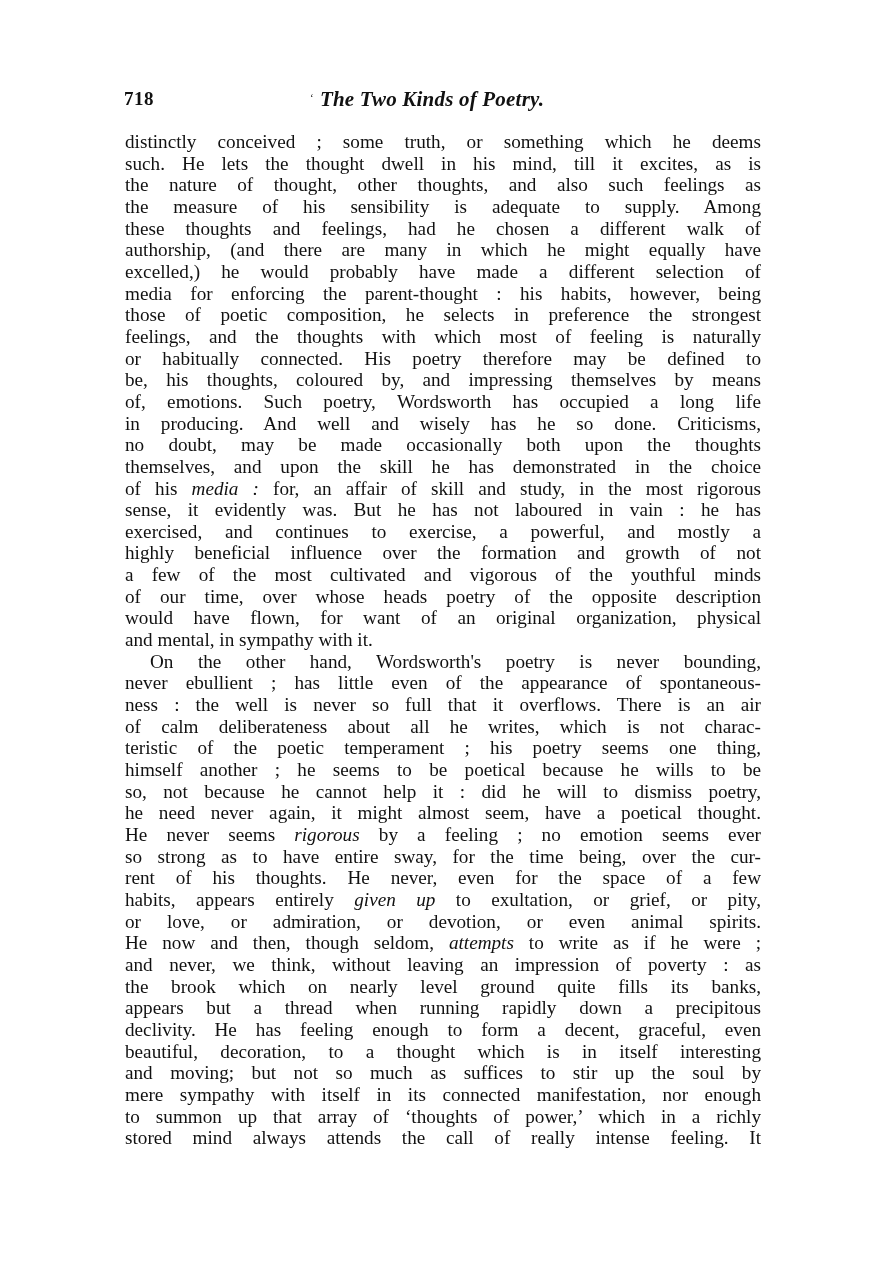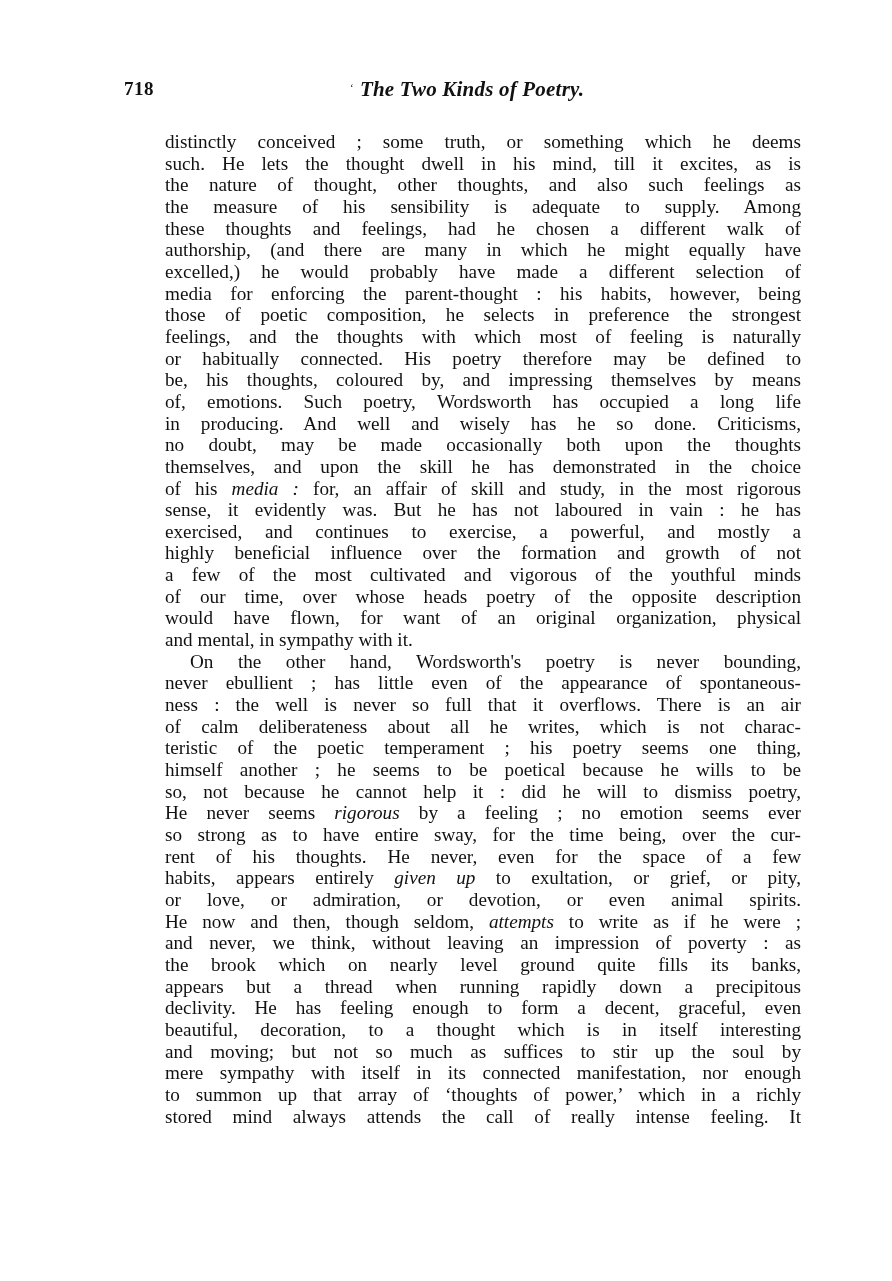--- a/index.html
+++ b/index.html
@@ -18,21 +18,21 @@
   .page {
     position: absolute;
     left: 0; top: 0;
     width: 892px;
     height: 1281px;
     background: #ffffff;
   }
   .running-head {
     position: absolute;
     left: 124px;
-    top: 78px;
+    top: 88px;
     width: 638px;
     height: 24px;
     text-align: center;
   }
   .page-number {
     position: absolute;
     left: 0;
     top: 0;
     font-size: 19px;
     font-weight: bold;
@@ -41,39 +41,37 @@
   }
   .running-title {
     position: absolute;
     left: 186px;
     top: 0;
     font-size: 21px;
     font-weight: bold;
     font-style: italic;
     line-height: 22px;
     letter-spacing: 0.2px;
-    margin-left: 40px;
   }
   .running-title .tick {
     font-size: 11px;
     font-style: normal;
     font-weight: normal;
     vertical-align: top;
     margin-right: 6px;
     position: relative;
     top: -2px;
   }
   .body-text {
     position: absolute;
     left: 125px;
     top: 131px;
     width: 636px;
     font-size: 19.2px;
     line-height: 21.66px;
-    margin-left: 40px;
   }
   .line {
     display: block;
     white-space: nowrap;
     text-align: justify;
     text-align-last: justify;
     height: 21.66px;
     overflow: visible;
   }
   .line.last {
@@ -194,20 +192,23 @@
         <span class="line">
           <span class="line-inner"><span>teristic of the poetic temperament ; his poetry seems one thing,</span></span>
         </span>
         <span class="line">
           <span class="line-inner"><span>himself another ; he seems to be poetical because he wills to be</span></span>
         </span>
         <span class="line">
           <span class="line-inner"><span>so, not because he cannot help it : did he will to dismiss poetry,</span></span>
         </span>
         <span class="line">
+          <span class="line-inner"><span>he need never again, it might almost seem, have a poetical thought.</span></span>
+        </span>
+        <span class="line">
           <span class="line-inner"><span>He never seems </span><span class="it">rigorous</span><span> by a feeling ; no emotion seems ever</span></span>
         </span>
         <span class="line">
           <span class="line-inner"><span>so strong as to have entire sway, for the time being, over the cur-</span></span>
         </span>
         <span class="line">
           <span class="line-inner"><span>rent of his thoughts.  He never, even for the space of a few</span></span>
         </span>
         <span class="line">
           <span class="line-inner"><span>habits, appears entirely </span><span class="it">given up</span><span> to exultation, or grief, or pity,</span></span>

